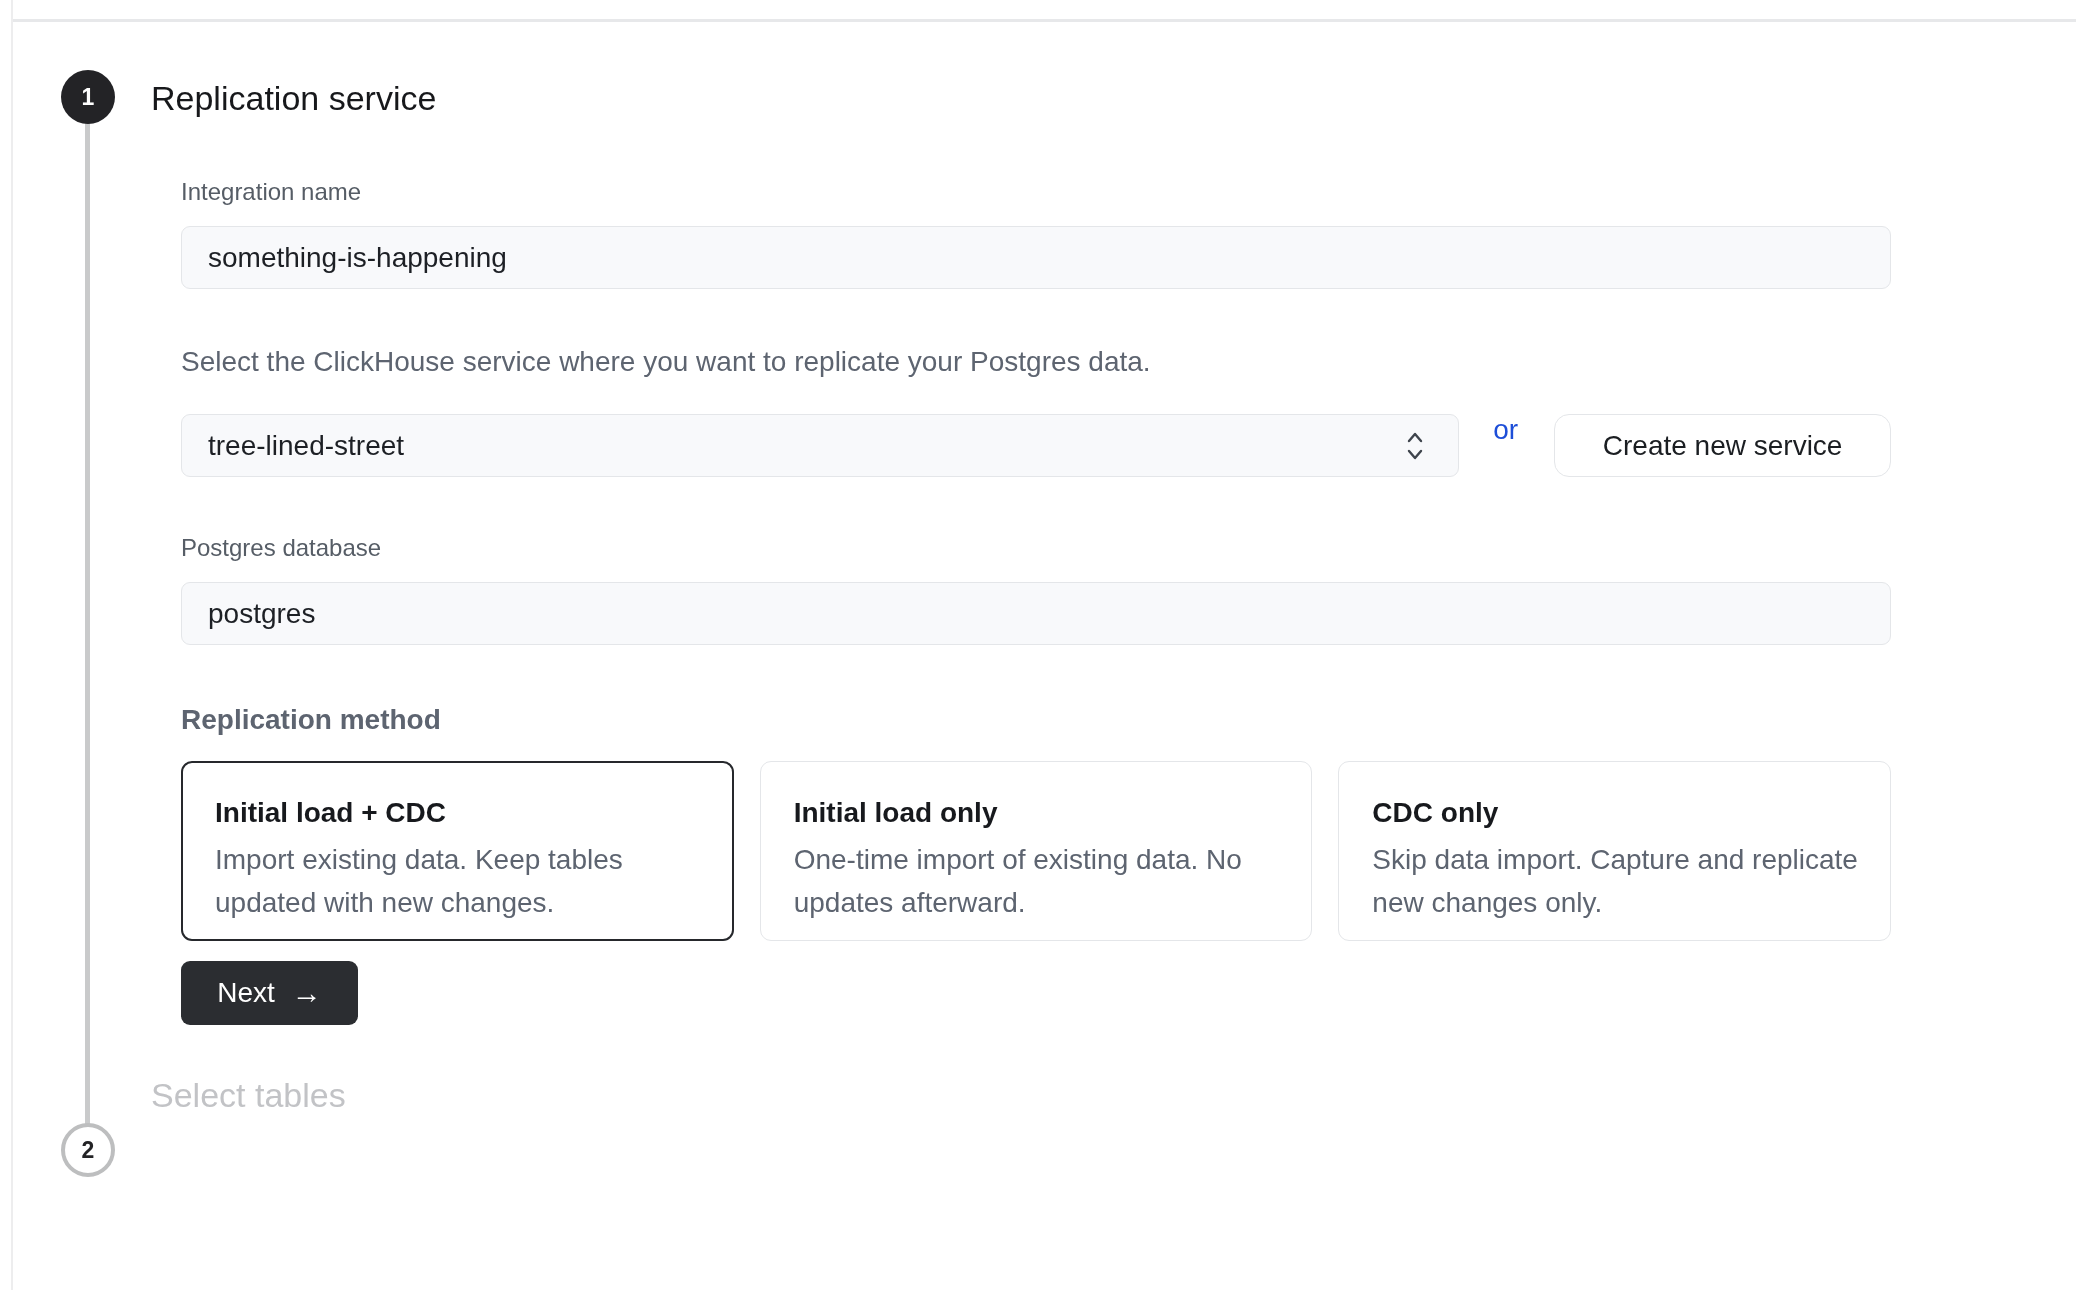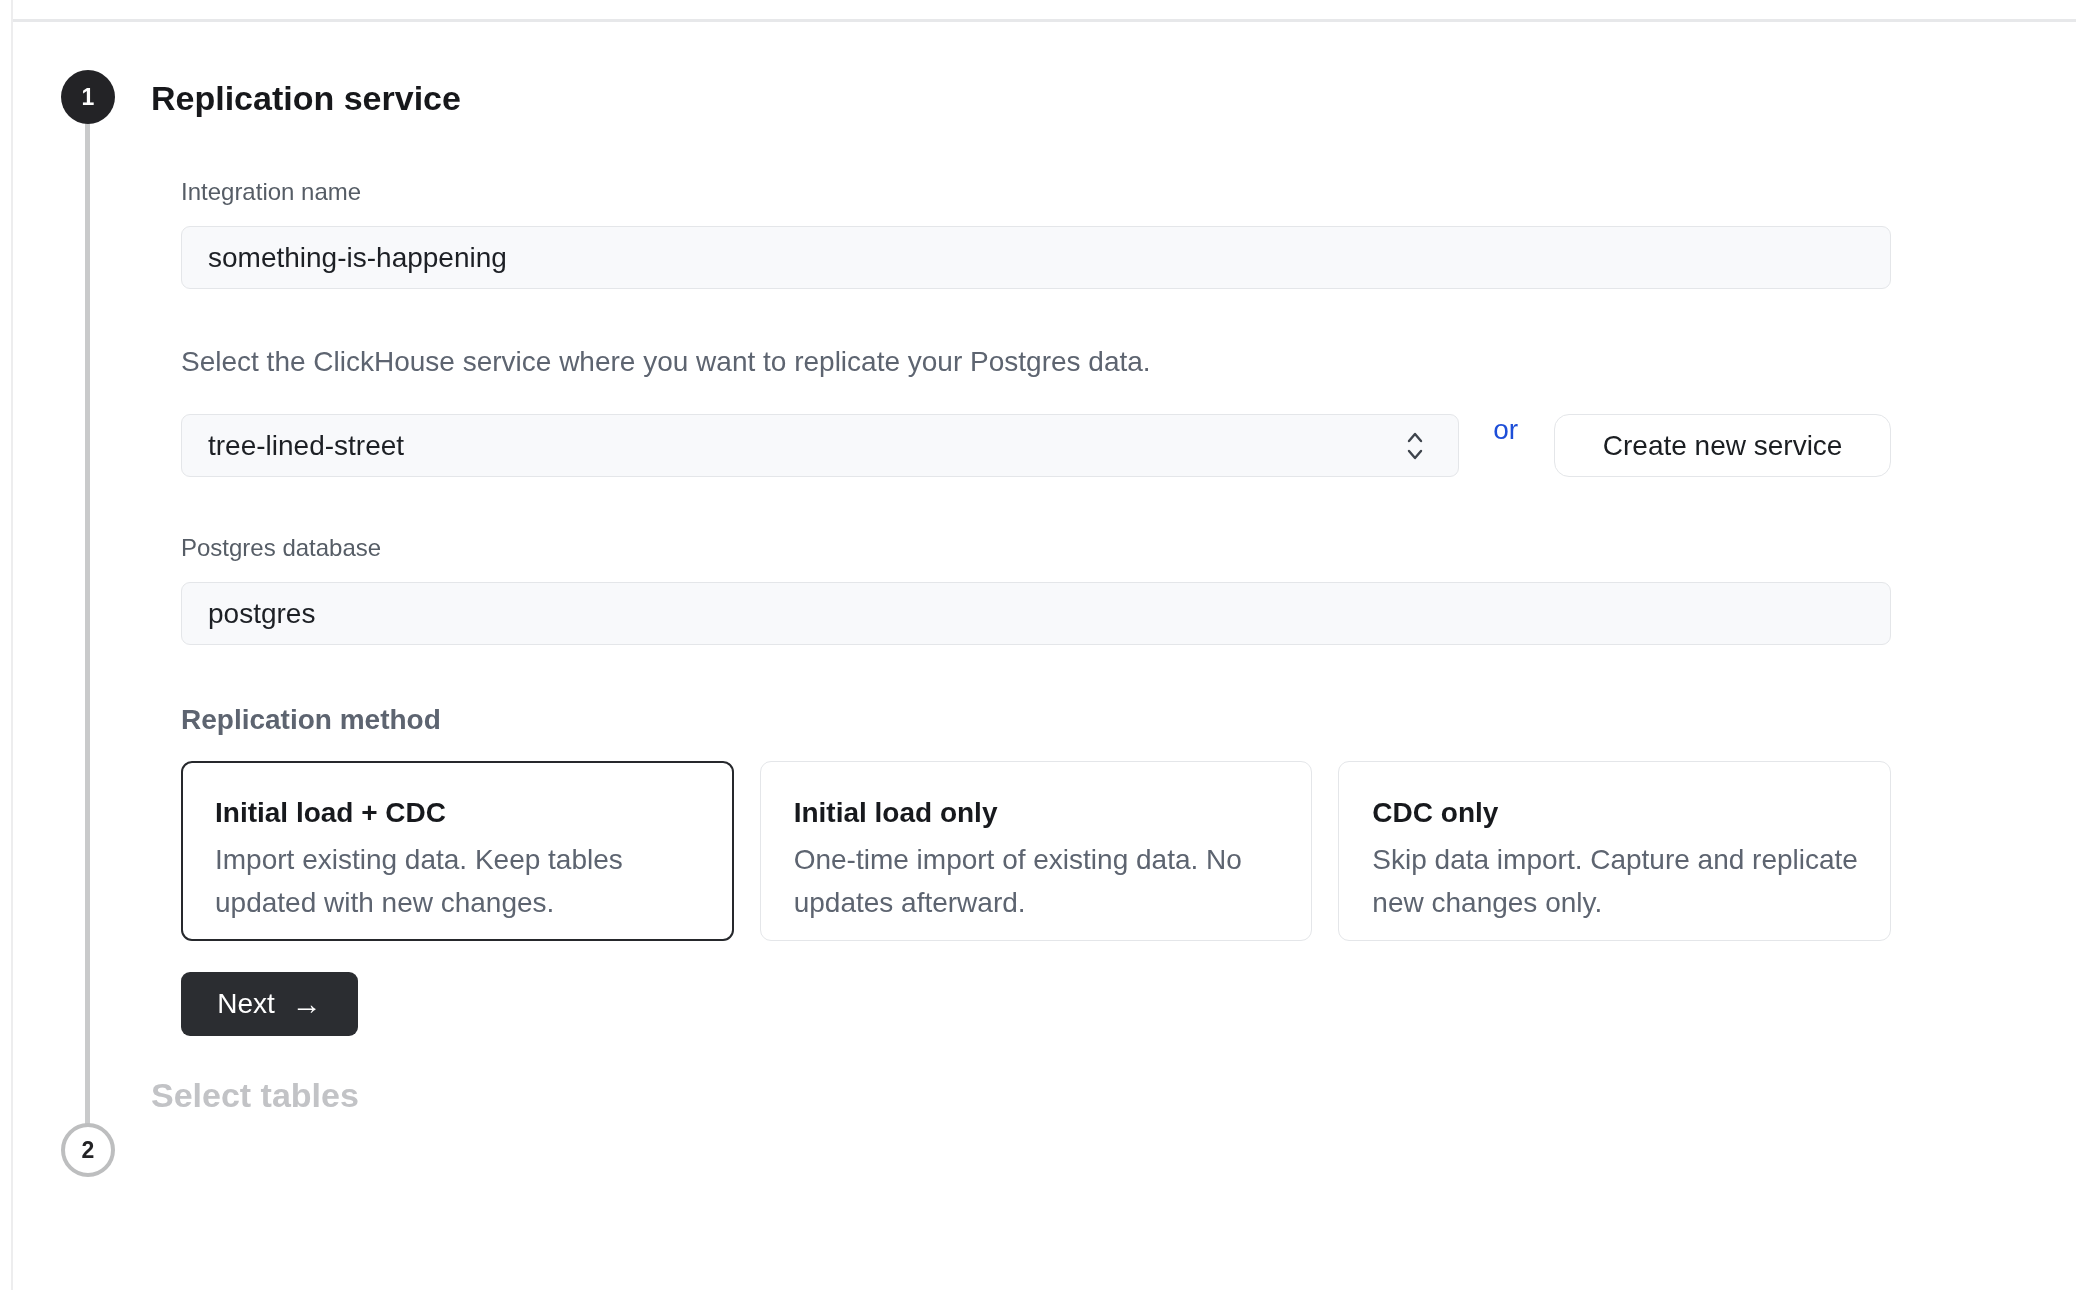--- a/index.html
+++ b/index.html
@@ -13,21 +13,21 @@
 
   
   .connector { position:absolute; left:85px; top:122px; width:5px; height:1003px; background:#c9cacb; }
   .step-circle {
     position:absolute; width:54px; height:54px; border-radius:50%;
     display:flex; align-items:center; justify-content:center;
     font-size:23px; font-weight:bold;
   }
   .step-circle.active { left:61px; top:70px; background:#232326; color:#ffffff; }
   .step-circle.inactive { left:61px; top:1123px; background:#ffffff; border:4px solid #bdbebf; color:#232326; }
-  .step-title { position:absolute; left:151px; font-size:34px; font-weight:bold; line-height:38px; }
+  .step-title { position:absolute; left:151px; font-size:34px; font-weight:normal; line-height:38px; }
   .step-title.active { top:79px; color:#17181b; }
   .step-title.inactive { top:1076px; color:#c2c3c6; }
 
   
   .form { position:absolute; left:181px; top:180px; width:1710px; }
   .field-label { font-size:24px; line-height:24px; color:#565d66; }
   .text-input {
     display:block; width:100%; height:63px; margin-top:22px;
     border:1.5px solid #e4e6e9; border-radius:9px; background:#f8f9fb;
     padding:0 26px; font-size:28px; color:#1d2025;
@@ -55,21 +55,21 @@
   .cards { margin-top:25px; display:flex; gap:26px; }
   .card {
     flex:1; height:180px; border:1.5px solid #e4e6e9; border-radius:11px;
     background:#ffffff; padding:34px 30px 0 33px; cursor:pointer;
   }
   .card.selected { border:2.5px solid #26282c; padding:33px 29px 0 32px; }
   .card-title { font-size:28px; font-weight:bold; color:#17191d; line-height:34px; }
   .card-desc { margin-top:8px; font-size:28px; line-height:43px; color:#5d6470; }
 
   .next-btn {
-    margin-top:31px; width:177px; height:64px; background:#2b2d31; border:none;
+    margin-top:20px; width:177px; height:64px; background:#2b2d31; border:none;
     border-radius:9px; color:#ffffff; display:flex; align-items:center; justify-content:center;
     gap:17px; font-size:28px; font-family:"Liberation Sans", sans-serif; cursor:pointer;
   }
   .next-arrow { font-size:30px; line-height:30px; }
 </style>
 </head>
 <body>
 
 <div class="page">
   <div class="left-border"></div>

